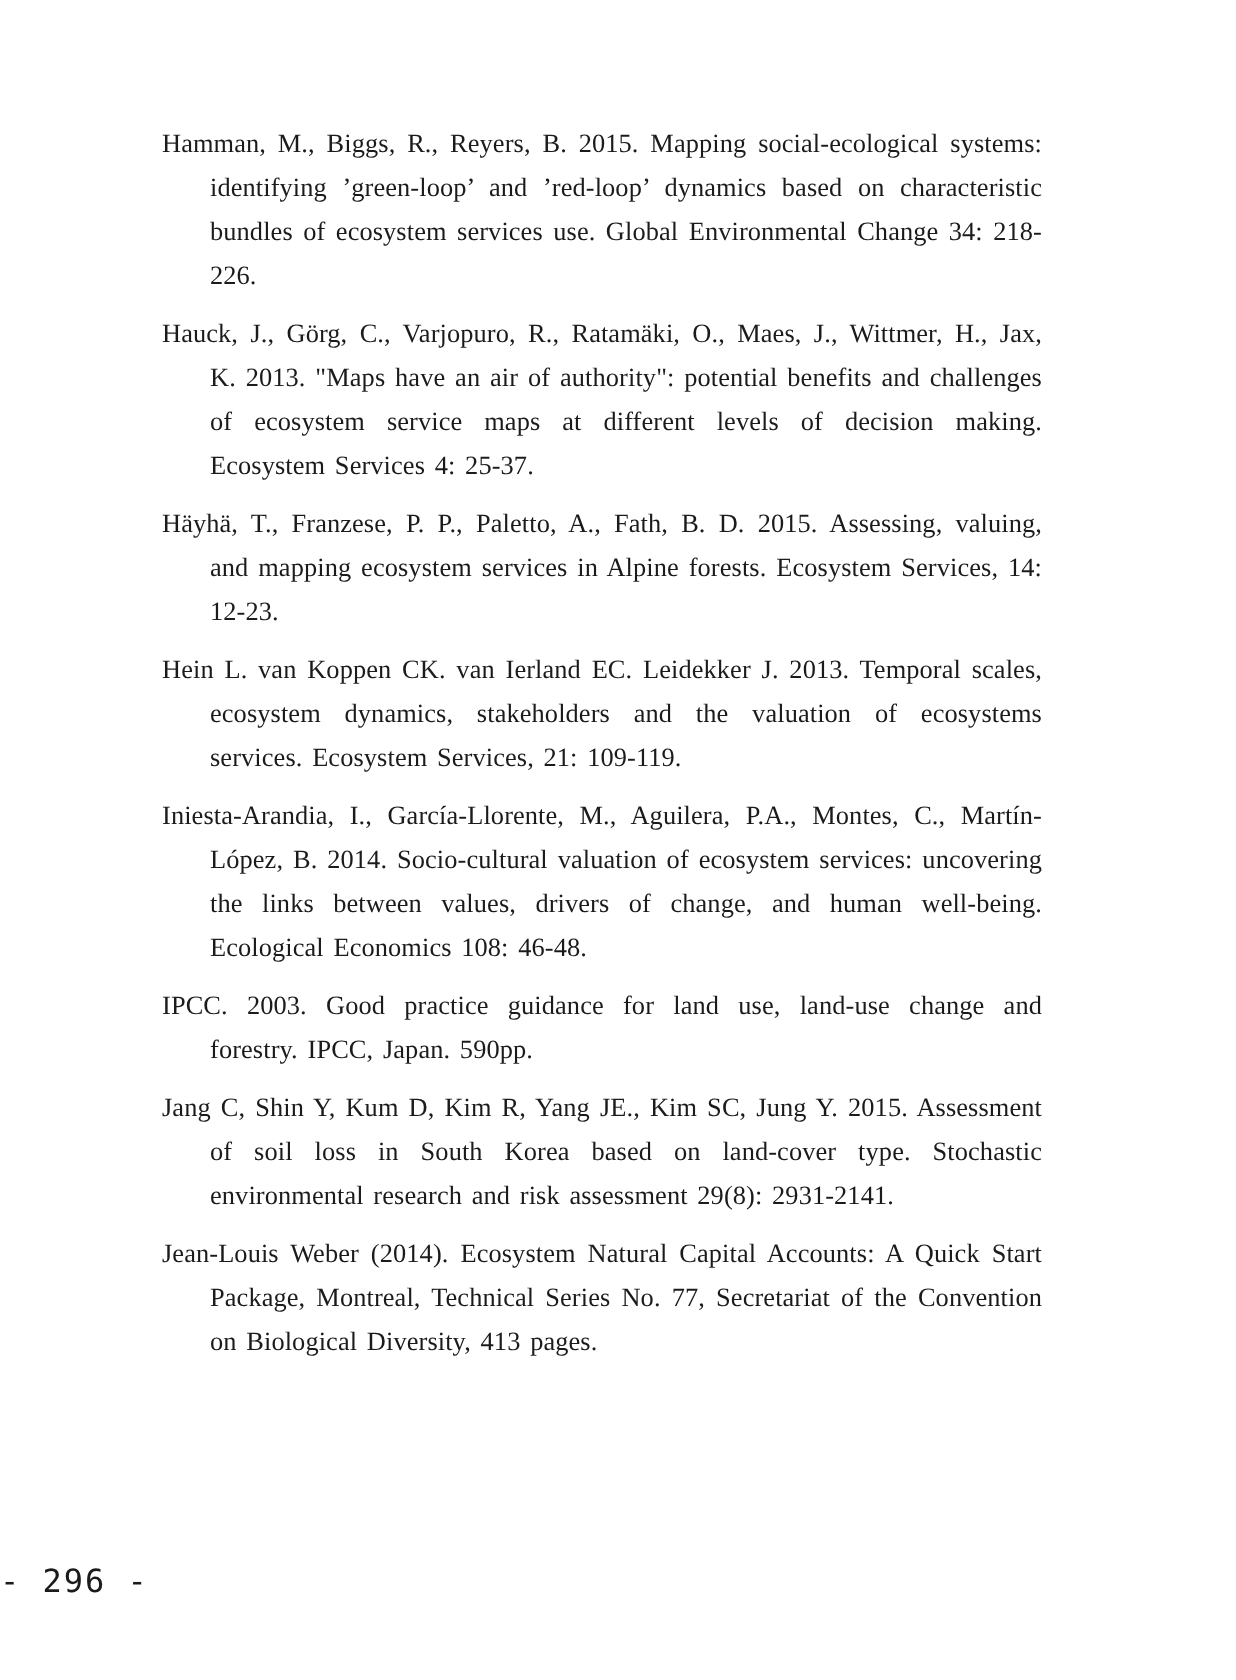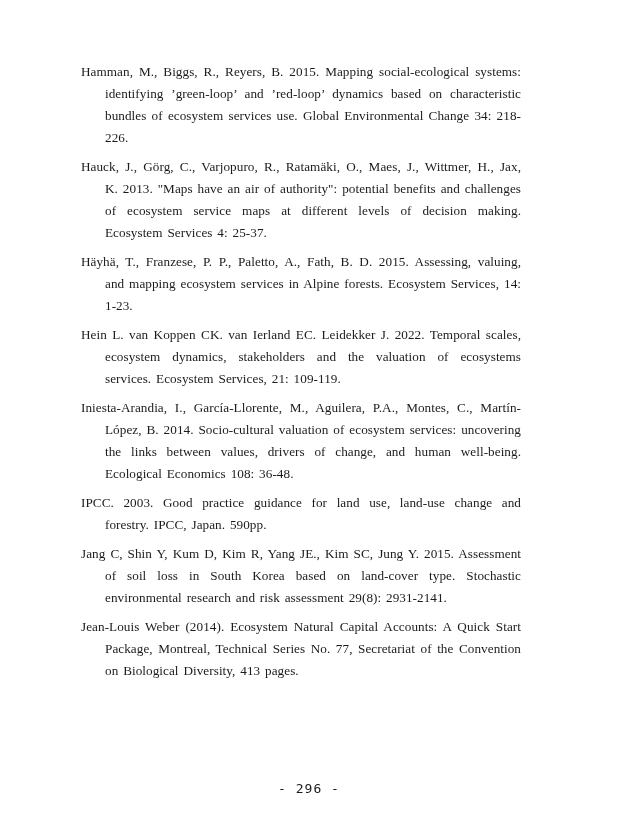--- a/index.html
+++ b/index.html
@@ -32,35 +32,34 @@
     padding-left: 24px;
     text-indent: -24px;
     letter-spacing: 0.05px;
     word-spacing: 1.5px;
   }
   .pagenum {
     position: absolute;
     top: 781px;
     left: 0;
     right: 0;
-    text-align: center;
     font-family: "DejaVu Sans Mono", monospace;
-    font-size: 13px;
+    font-size: 16px;
     letter-spacing: 1px;
     color: #1b1b1b;
   }
 </style>
 </head>
 <body>
 
 <div class="page">
   <div class="refs">
     <p>Hamman, M., Biggs, R., Reyers, B. 2015. Mapping social-ecological systems: identifying ’green-loop’ and ’red-loop’ dynamics based on characteristic bundles of ecosystem services use. Global Environmental Change 34: 218-226.</p>
     <p>Hauck, J., Görg, C., Varjopuro, R., Ratamäki, O., Maes, J., Wittmer, H., Jax, K. 2013. "Maps have an air of authority": potential benefits and challenges of ecosystem service maps at different levels of decision making. Ecosystem Services 4: 25-37.</p>
-    <p>Häyhä, T., Franzese, P. P., Paletto, A., Fath, B. D. 2015. Assessing, valuing, and mapping ecosystem services in Alpine forests. Ecosystem Services, 14: 1-23.</p>
-    <p>Hein L. van Koppen CK. van Ierland EC. Leidekker J. 2022. Temporal scales, ecosystem dynamics, stakeholders and the valuation of ecosystems services. Ecosystem Services, 21: 109-119.</p>
-    <p>Iniesta-Arandia, I., García-Llorente, M., Aguilera, P.A., Montes, C., Martín-López, B. 2014. Socio-cultural valuation of ecosystem services: uncovering the links between values, drivers of change, and human well-being. Ecological Economics 108: 36-48.</p>
+    <p>Häyhä, T., Franzese, P. P., Paletto, A., Fath, B. D. 2015. Assessing, valuing, and mapping ecosystem services in Alpine forests. Ecosystem Services, 14: 12-23.</p>
+    <p>Hein L. van Koppen CK. van Ierland EC. Leidekker J. 2013. Temporal scales, ecosystem dynamics, stakeholders and the valuation of ecosystems services. Ecosystem Services, 21: 109-119.</p>
+    <p>Iniesta-Arandia, I., García-Llorente, M., Aguilera, P.A., Montes, C., Martín-López, B. 2014. Socio-cultural valuation of ecosystem services: uncovering the links between values, drivers of change, and human well-being. Ecological Economics 108: 46-48.</p>
     <p>IPCC. 2003. Good practice guidance for land use, land-use change and forestry. IPCC, Japan. 590pp.</p>
     <p>Jang C, Shin Y, Kum D, Kim R, Yang JE., Kim SC, Jung Y. 2015. Assessment of soil loss in South Korea based on land-cover type. Stochastic environmental research and risk assessment 29(8): 2931-2141.</p>
     <p>Jean-Louis Weber (2014). Ecosystem Natural Capital Accounts: A Quick Start Package, Montreal, Technical Series No. 77, Secretariat of the Convention on Biological Diversity, 413 pages.</p>
   </div>
   <div class="pagenum">- 296 -</div>
 </div>
 
 </body></html>

